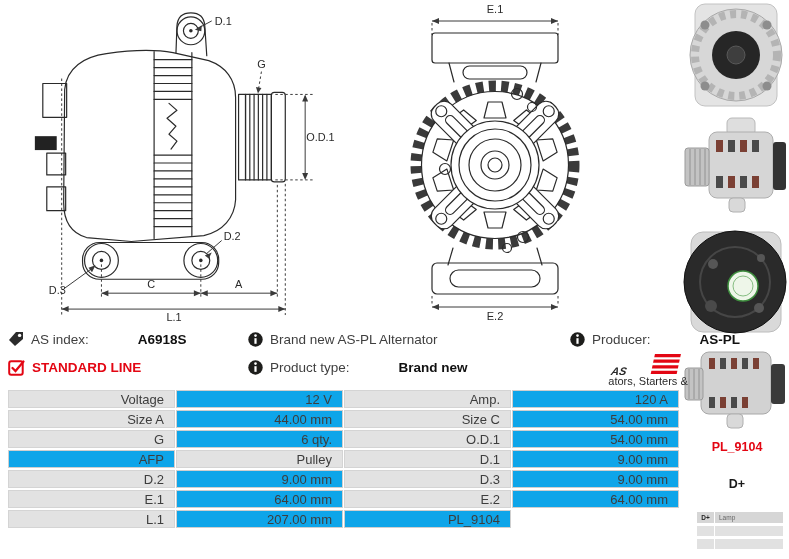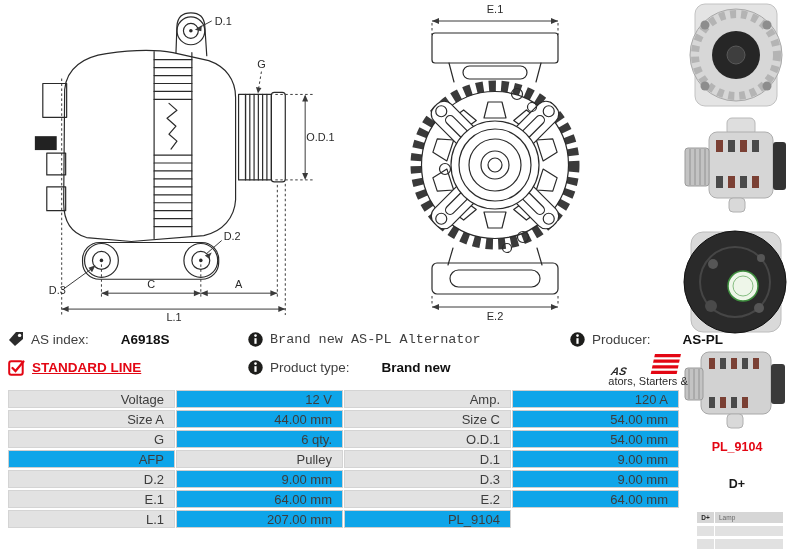--- a/index.html
+++ b/index.html
@@ -10,23 +10,23 @@
   .drawing{position:absolute;}
   svg .ln{fill:none;stroke:#2a2a2a;stroke-width:1.2;stroke-linejoin:round;stroke-linecap:round;}
   svg .lnw{fill:#fff;stroke:#2a2a2a;stroke-width:1.2;stroke-linejoin:round;}
   svg .dim{fill:none;stroke:#3a3a3a;stroke-width:1;}
   svg .dot{stroke-dasharray:2.5 2.5;}
   svg .arr{fill:#3a3a3a;stroke:none;}
   svg text{font-family:"Liberation Sans",sans-serif;font-size:11px;fill:#2a2a2a;}
 
   
   .info-item{position:absolute;display:flex;align-items:center;gap:7px;height:16px;}
-  .info-text{display:flex;gap:0;align-items:baseline;font-size:13.5px;color:#3f3f3f;white-space:nowrap;}
+  .info-text{display:flex;gap:17px;align-items:baseline;font-size:13.5px;color:#3f3f3f;white-space:nowrap;}
   .info-text b{color:#111;margin-left:32px;}
-  .red{color:#e30613;font-weight:bold;text-decoration:underline;}
+  .red{color:#e30613;font-weight:bold;}
 
   
   .spec-table{position:absolute;left:8px;top:390px;display:grid;
               grid-template-columns:repeat(4,167px);gap:2px 1px;}
   .cell{height:18px;box-sizing:border-box;display:flex;align-items:center;justify-content:flex-end;
         padding-right:10px;font-size:13px;color:#3d3d3d;border:1px solid #cfcfcf;}
   .cell.lbl{background:#e2e2e2;border-color:#d4d4d4;}
   .cell.val{background:#0ea5e9;}
 
   
@@ -296,21 +296,21 @@
   </div>
 
   <div class="info-item" style="left:8px;top:359px;">
     <svg width="17" height="17" viewBox="0 0 17 17">
       <rect x="1.2" y="2.2" width="13.5" height="13.5" rx="2" fill="none" stroke="#e30613" stroke-width="2"></rect>
       <path d="M 4.5,9 L 7.5,12 L 15.5,2.5" fill="none" stroke="#e30613" stroke-width="2.2" stroke-linecap="round"></path>
     </svg>
     <span class="info-text red">STANDARD LINE</span>
   </div>
 
-  <div class="info-item" style="left:248px;top:331px;font-family:Liberation Mono, monospace;">
+  <div class="info-item" style="left:248px;top:331px;">
     <svg width="15" height="15" viewBox="0 0 15 15">
       <circle cx="7.5" cy="7.5" r="7.2" fill="#1d1d1b"></circle>
       <rect x="6.4" y="6.2" width="2.2" height="5.6" fill="#fff"></rect>
       <circle cx="7.5" cy="3.6" r="1.3" fill="#fff"></circle>
     </svg>
     <span class="info-text">
         <span>Brand new AS-PL Alternator</span>
       </span>
   </div>
 

